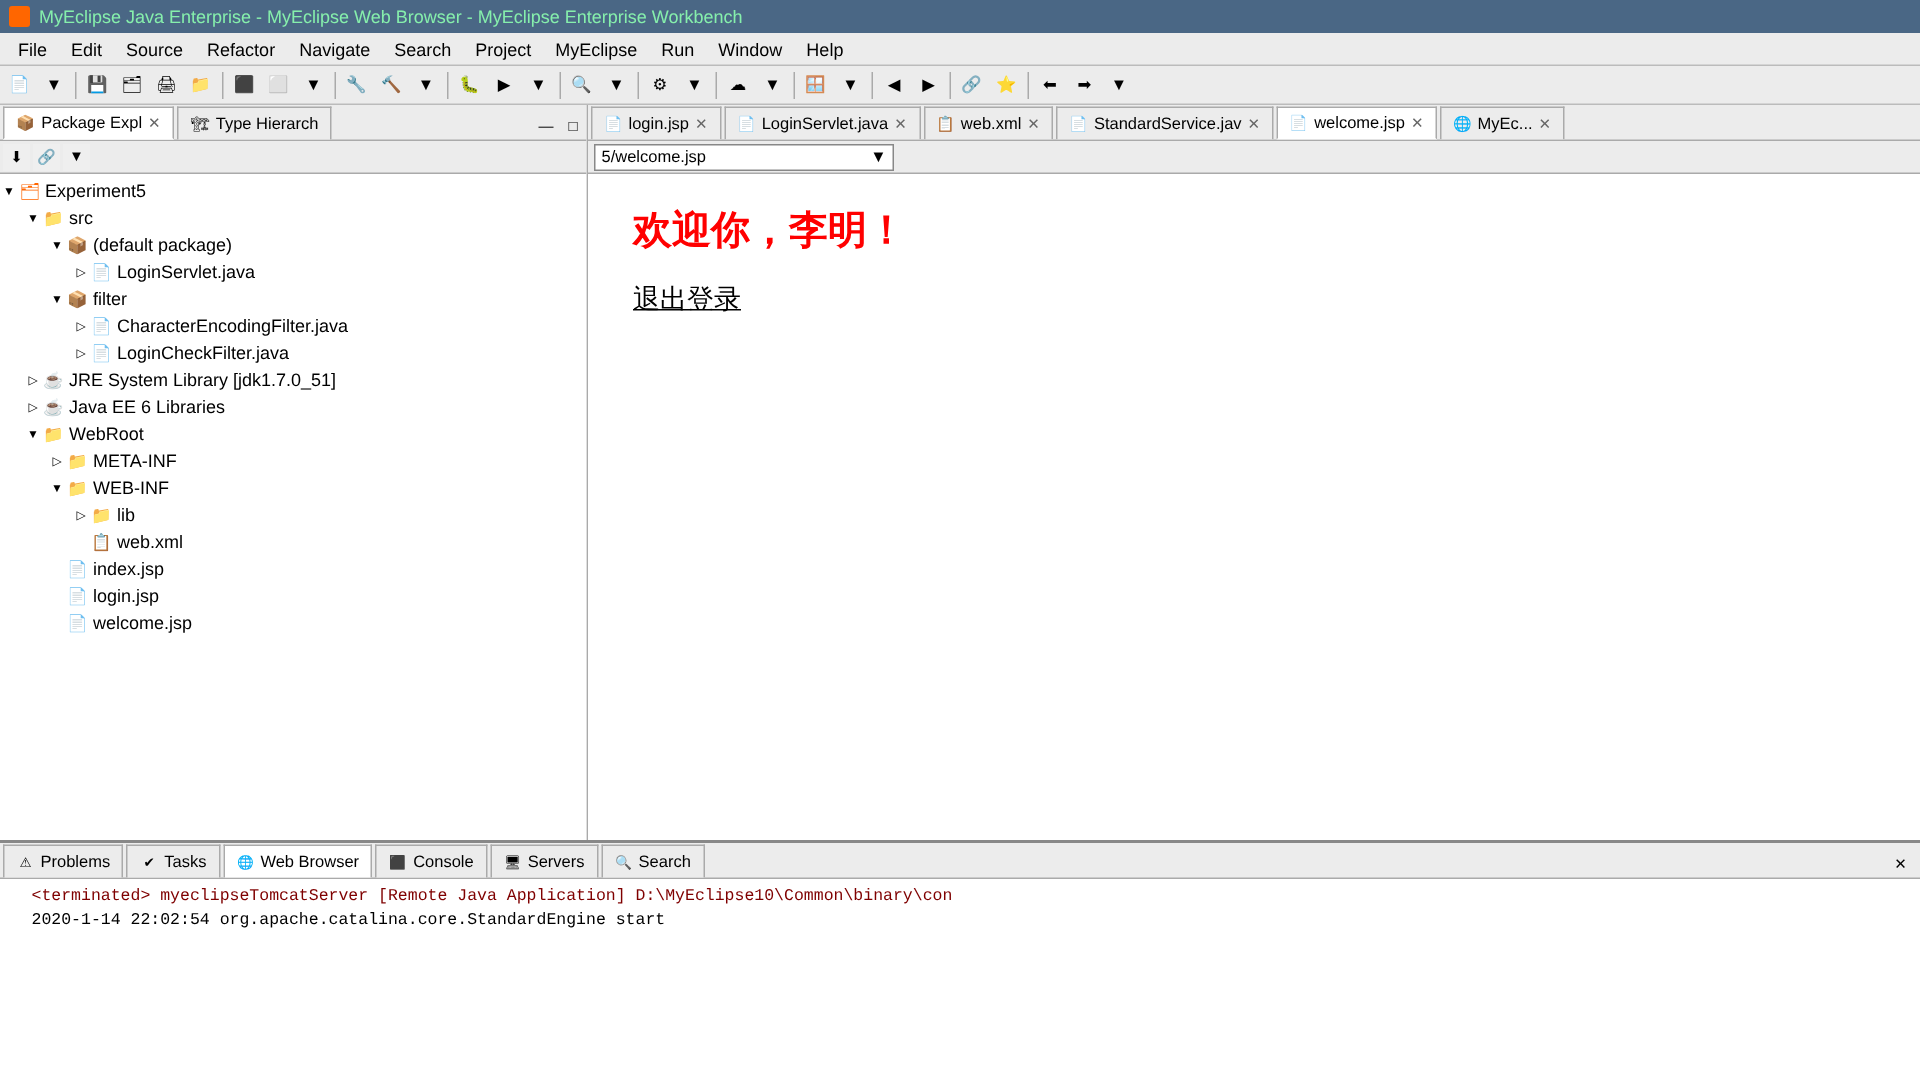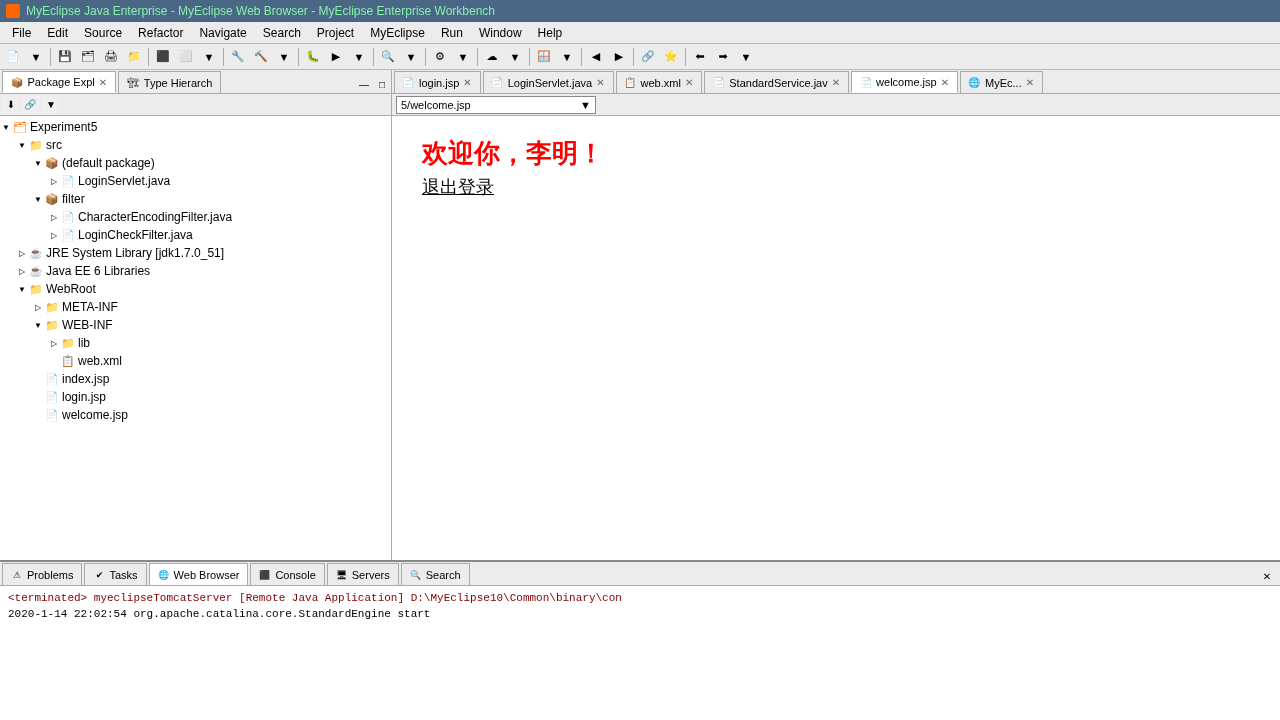--- a/index.html
+++ b/index.html
@@ -244,21 +244,21 @@
     #editor-content {
       flex: 1;
       background: #FFFFFF;
       padding: 20px 30px;
       overflow: auto;
     }
     .welcome-text {
       font-size: 26px;
       color: #FF0000;
       font-weight: bold;
-      margin-bottom: 4px;
+      margin-bottom: 16px;
       font-family: SimSun, 宋体, serif;
     }
     .logout-link {
       font-size: 18px;
       color: #000000;
       text-decoration: underline;
       cursor: pointer;
       font-family: SimSun, 宋体, serif;
     }
 
@@ -292,21 +292,21 @@
     .bottom-tab.active {
       background: #FFFFFF;
     }
     .bottom-tab-icon {
       width: 12px; height: 12px;
       font-size: 9px; display: inline-flex; align-items: center; justify-content: center;
     }
     #console-content {
       flex: 1;
       background: #FFFFFF;
-      padding: 4px 8px;
+      padding: 4px 21px;
       font-family: 'Courier New', monospace;
       font-size: 11px;
       overflow: auto;
       color: #000000;
     }
     .console-line { line-height: 16px; white-space: nowrap; }
     .console-terminated { color: #7F0000; }
 
     
     ::-webkit-scrollbar { width: 10px; height: 10px; }

